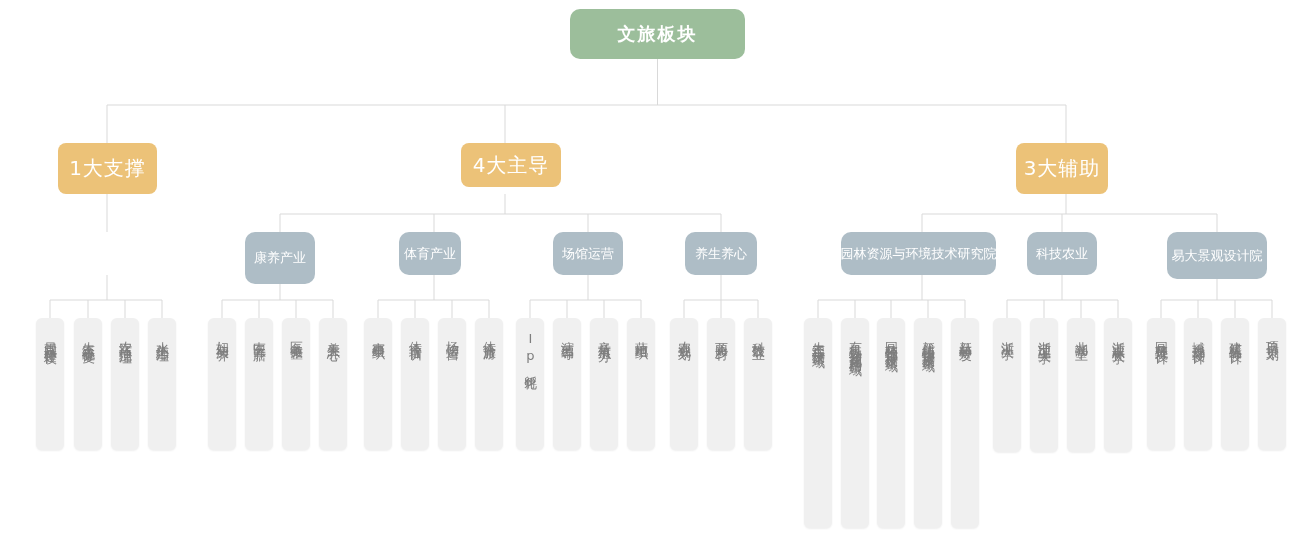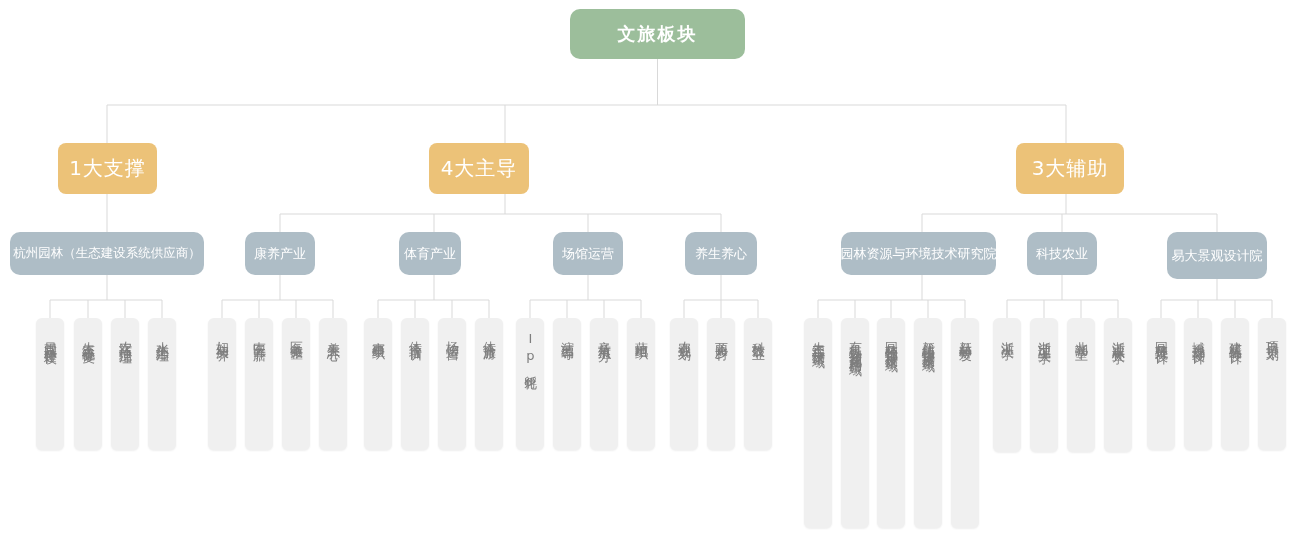--- a/index.html
+++ b/index.html
@@ -40,25 +40,24 @@
 
   <svg class="connectors" viewBox="0 0 1300 539" xmlns="http://www.w3.org/2000/svg">
     <path d="M657.5 59 V105 M107 105 H1066 M107 105 V143 M505 105 V143 M1066 105 V143"></path>
     <path d="M107 194 V232 M505 194 V214 M280 214 H721 M280 214 V232 M434 214 V232 M588 214 V232 M721 214 V232 M1066 194 V214 M922 214 H1217 M922 214 V232 M1062 214 V232 M1217 214 V232"></path>
     <path d="M107 275 V300 M50 300 H162 M50 300 V318 M88 300 V318 M125 300 V318 M162 300 V318 M280 275 V300 M222 300 H333 M222 300 V318 M259 300 V318 M296 300 V318 M333 300 V318 M434 275 V300 M378 300 H489 M378 300 V318 M415 300 V318 M452 300 V318 M489 300 V318 M588 275 V300 M530 300 H641 M530 300 V318 M567 300 V318 M604 300 V318 M641 300 V318 M721 275 V300 M684 300 H758 M684 300 V318 M721 300 V318 M758 300 V318 M922 275 V300 M818 300 H965 M818 300 V318 M855 300 V318 M891 300 V318 M928 300 V318 M965 300 V318 M1062 275 V300 M1007 300 H1118 M1007 300 V318 M1044 300 V318 M1081 300 V318 M1118 300 V318 M1217 275 V300 M1161 300 H1272 M1161 300 V318 M1198 300 V318 M1235 300 V318 M1272 300 V318"></path>
   </svg>
 
   <div class="node root" style="left:570px;top:9px;width:175px;height:50px">文旅板块</div>
 
   <div class="node branch" style="left:58px;top:143px;width:99px;height:51px">1大支撑</div>
-  <div class="node branch" style="left:429px;top:143px;width:100px;height:51px">4大主导</div>
-  <div class="node branch" style="left:1016px;top:143px;width:108px;height:51px">3大辅助</div>
+  <div class="node branch" style="left:461px;top:143px;width:100px;height:44px">4大主导</div>
+  <div class="node branch" style="left:1016px;top:143px;width:92px;height:51px">3大辅助</div>
 
-  <div class="node group small" style="left:10px;top:232px;width:194px;height:43px">杭州园林（生态建设系统供应商）</div>
-  <div class="node group" style="left:245px;top:232px;width:70px;height:43px">康养产业</div>
+  <div class="node group" style="left:245px;top:232px;width:70px;height:52px">康养产业</div>
   <div class="node group" style="left:399px;top:232px;width:62px;height:43px">体育产业</div>
   <div class="node group" style="left:553px;top:232px;width:70px;height:43px">场馆运营</div>
   <div class="node group" style="left:685px;top:232px;width:72px;height:43px">养生养心</div>
   <div class="node group" style="left:841px;top:232px;width:155px;height:43px">园林资源与环境技术研究院</div>
   <div class="node group" style="left:1027px;top:232px;width:70px;height:43px">科技农业</div>
   <div class="node group" style="left:1167px;top:232px;width:100px;height:47px">易大景观设计院</div>
 
   <div class="leaf" style="left:36px;height:132px">景观园林建设</div>
   <div class="leaf" style="left:74px;height:132px">生态系统修复</div>
   <div class="leaf" style="left:111px;height:132px">农污环境治理</div>

